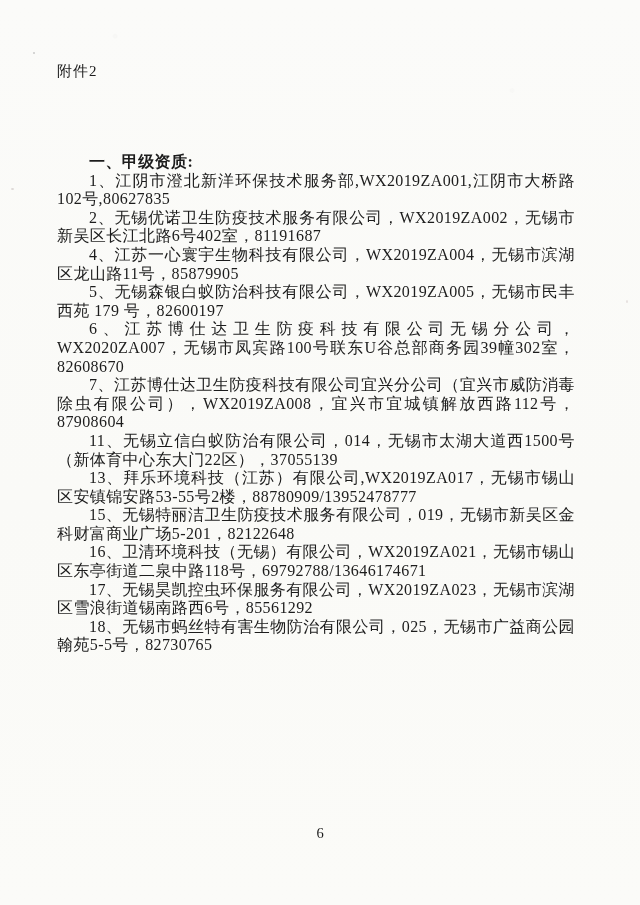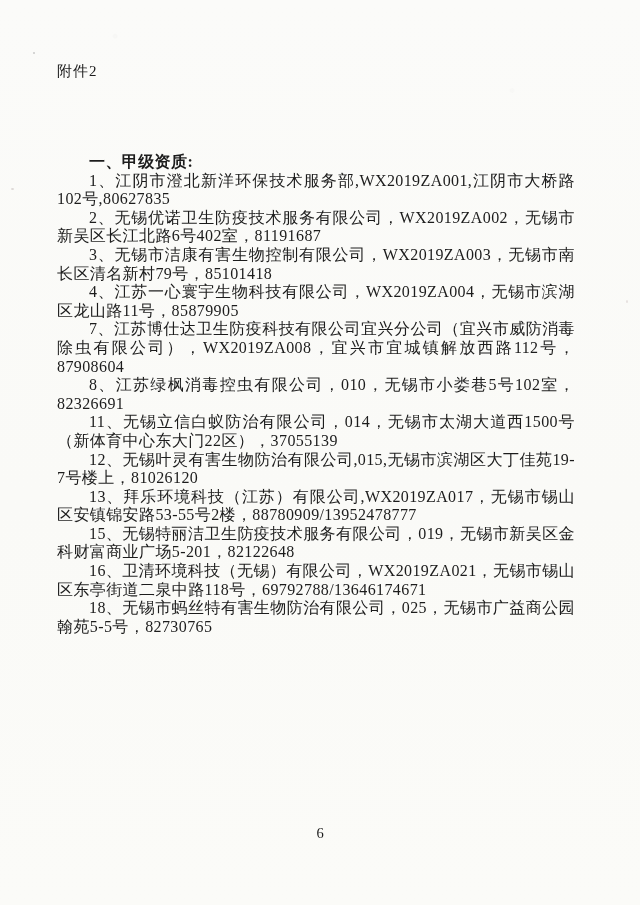--- a/index.html
+++ b/index.html
@@ -84,27 +84,27 @@
   <span class="speck speck-3"></span>
 
   <div class="attachment">附件2</div>
 
 
   <div class="doc-body">
     <p class="section-heading">一、甲级资质:</p>
     <div id="qualification-list">
         <p class="entry">1、江阴市澄北新洋环保技术服务部,WX2019ZA001,江阴市大桥路102号,80627835</p>
         <p class="entry">2、无锡优诺卫生防疫技术服务有限公司，WX2019ZA002，无锡市新吴区长江北路6号402室，81191687</p>
-        <p class="entry">3、无锡市洁康有害生物控制有限公司，WX2019ZA003，无锡市南长区清名新村79号，85101418</p>
         <p class="entry">4、江苏一心寰宇生物科技有限公司，WX2019ZA004，无锡市滨湖区龙山路11号，85879905</p>
+        <p class="entry">5、无锡森银白蚁防治科技有限公司，WX2019ZA005，无锡市民丰西苑 179 号，82600197</p>
+        <p class="entry">6、江苏博仕达卫生防疫科技有限公司无锡分公司，WX2020ZA007，无锡市凤宾路100号联东U谷总部商务园39幢302室，82608670</p>
         <p class="entry">7、江苏博仕达卫生防疫科技有限公司宜兴分公司（宜兴市威防消毒除虫有限公司），WX2019ZA008，宜兴市宜城镇解放西路112号，87908604</p>
-        <p class="entry">8、江苏绿枫消毒控虫有限公司，010，无锡市小娄巷5号102室，82326691</p>
         <p class="entry">11、无锡立信白蚁防治有限公司，014，无锡市太湖大道西1500号（新体育中心东大门22区），37055139</p>
-        <p class="entry">12、无锡叶灵有害生物防治有限公司,015,无锡市滨湖区大丁佳苑19-7号楼上，81026120</p>
         <p class="entry">13、拜乐环境科技（江苏）有限公司,WX2019ZA017，无锡市锡山区安镇锦安路53-55号2楼，88780909/13952478777</p>
         <p class="entry">15、无锡特丽洁卫生防疫技术服务有限公司，019，无锡市新吴区金科财富商业广场5-201，82122648</p>
         <p class="entry">16、卫清环境科技（无锡）有限公司，WX2019ZA021，无锡市锡山区东亭街道二泉中路118号，69792788/13646174671</p>
+        <p class="entry">17、无锡昊凯控虫环保服务有限公司，WX2019ZA023，无锡市滨湖区雪浪街道锡南路西6号，85561292</p>
         <p class="entry">18、无锡市蚂丝特有害生物防治有限公司，025，无锡市广益商公园翰苑5-5号，82730765</p>
       </div>
   </div>
 
   <div class="pagenum">6</div>
 </div>
 
 </body></html>

